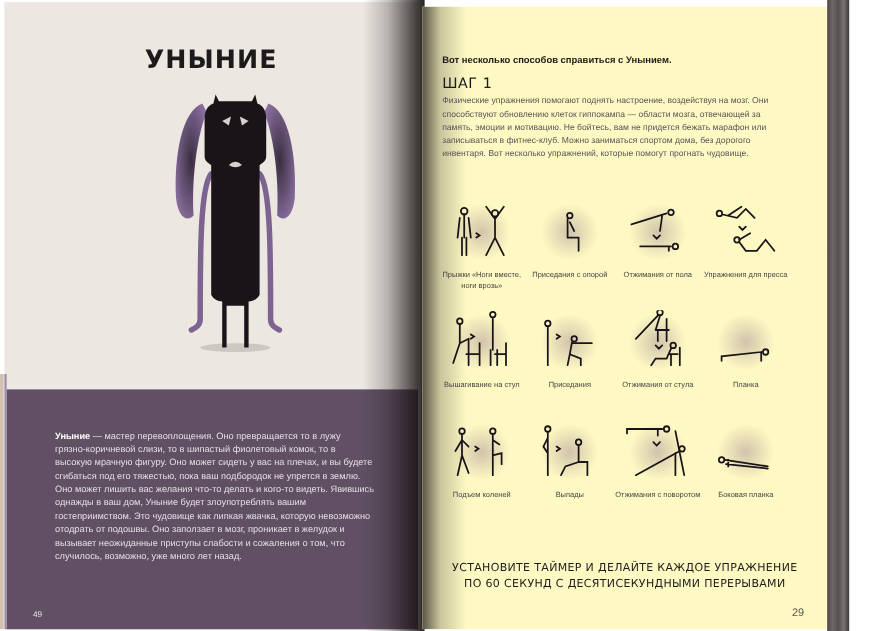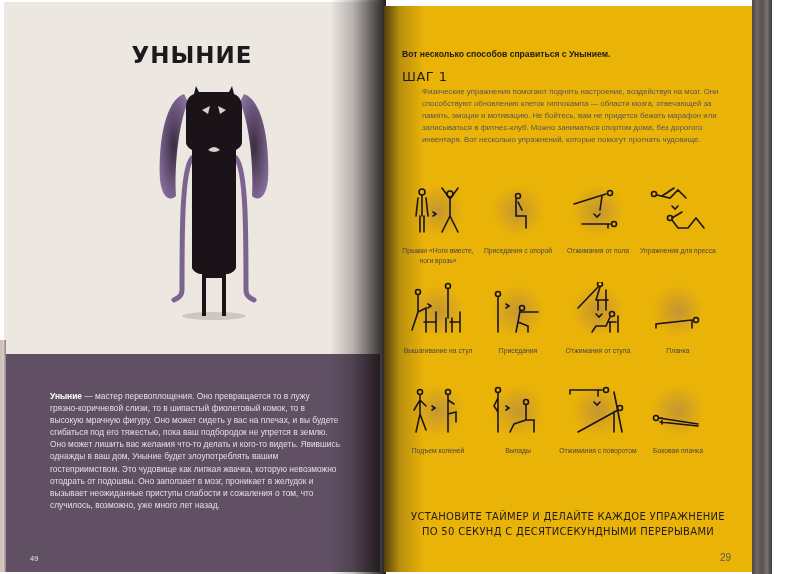--- a/index.html
+++ b/index.html
@@ -12,28 +12,28 @@
   .left-title { position:absolute; left:0; width:376px; top:40px; text-align:center; font-family:"DejaVu Sans", sans-serif; font-size:23px; font-weight:bold; letter-spacing:1px; color:#1d1a1c; }
   .purple-block { position:absolute; left:2px; top:352px; width:374px; height:220px; background:#615064; }
   .left-text { position:absolute; left:46px; top:388px; width:290px; font-family:"Liberation Sans", sans-serif; font-size:8.4px; line-height:12.1px; color:#e4dde6; }
   .left-text b { color:#fff; }
   .page-num-left { position:absolute; left:26px; top:552px; font-family:"Liberation Sans", sans-serif; font-size:7.5px; color:#e8e0ea; }
   .gutter-shadow-l { position:absolute; left:330px; top:0; width:56px; height:574px;
     background:linear-gradient(90deg,rgba(0,0,0,0) 0,rgba(30,25,25,0.25) 40%,rgba(20,15,15,0.75) 85%,rgba(10,8,8,0.9) 100%); }
   
   .monster { position:absolute; left:140px; top:78px; width:140px; height:240px; }
   
-  .page-right { position:absolute; left:384px; top:6px; width:368px; height:566px; background:#eab308; overflow:hidden; }
+  .page-right { position:absolute; left:384px; top:6px; width:368px; height:566px; background:#fef9c3; overflow:hidden; }
   .gutter-shadow-r { position:absolute; left:0; top:0; width:40px; height:566px;
     background:linear-gradient(90deg,rgba(20,15,15,0.7) 0,rgba(40,35,35,0.25) 40%,rgba(0,0,0,0) 100%); }
   .right-edge { position:absolute; left:752px; top:0; width:20px; height:574px;
     background:linear-gradient(90deg,#4d4647 0,#6f6869 25%,#565051 50%,#7a7374 75%,#3d3839 100%); }
   .right-intro { position:absolute; left:18px; top:43px; font-family:"Liberation Sans", sans-serif; font-size:8.6px; font-weight:bold; color:#1f1b1c; }
   .step-title { position:absolute; left:18px; top:63px; font-family:"DejaVu Sans", sans-serif; font-size:13px; color:#1f1b1c; letter-spacing:0.5px; }
-  .step-text { position:absolute; left:18px; top:80px; width:300px; font-family:"Liberation Sans", sans-serif; font-size:7.8px; line-height:12.1px; color:#5a5456;margin-left:20px; }
+  .step-text { position:absolute; left:18px; top:80px; width:300px; font-family:"Liberation Sans", sans-serif; font-size:7.8px; line-height:12.1px; color:#5a5456; }
   .grid { position:absolute; left:14px; top:176px; width:320px; }
   .cell { position:absolute; width:80px; height:100px; text-align:center; }
   .cell .fig { position:absolute; left:10px; top:0; width:60px; height:56px; }
   .cell .glow { position:absolute; left:12px; top:4px; width:56px; height:50px; border-radius:50%;
     background:radial-gradient(circle, rgba(125,95,125,0.35) 0, rgba(125,95,125,0.12) 45%, rgba(125,95,125,0) 70%); }
   .cell .cap { position:absolute; left:0; top:64px; width:80px; font-family:"Liberation Sans", sans-serif; font-size:6.8px; line-height:10px; color:#4a4446; }
   .footer-note { position:absolute; left:0; width:368px; top:503px; text-align:center; font-family:"DejaVu Sans", sans-serif; font-size:10px; line-height:15px; color:#1f1b1c; letter-spacing:0.3px; }
   .page-num-right { position:absolute; left:336px; top:546px; font-family:Liberation Sans, sans-serif; font-size:10px; color:#5a5456; }
 </style>
 </head>
@@ -205,18 +205,18 @@
         <svg class="fig" viewBox="0 0 60 56" fill="none" stroke="#1a1418" stroke-width="1.6" stroke-linecap="round">
           <circle cx="8" cy="36" r="2.5"></circle>
             <path d="M11 36 L50 42 M12 40 L50 44 M14 36 L14 42"></path>
         </svg>
         <div class="cap">Боковая планка</div>
       </div>
     </div>
 
     <div class="footer-note">
       <div>УСТАНОВИТЕ ТАЙМЕР И ДЕЛАЙТЕ КАЖДОЕ УПРАЖНЕНИЕ</div>
-      <div>ПО 50 СЕКУНД С ДЕСЯТИСЕКУНДНЫМИ ПЕРЕРЫВАМИ</div>
+      <div>ПО 60 СЕКУНД С ДЕСЯТИСЕКУНДНЫМИ ПЕРЕРЫВАМИ</div>
     </div>
     <div class="page-num-right">29</div>
   </div>
   <div class="right-edge"></div>
 </div>
 
 </body></html>

